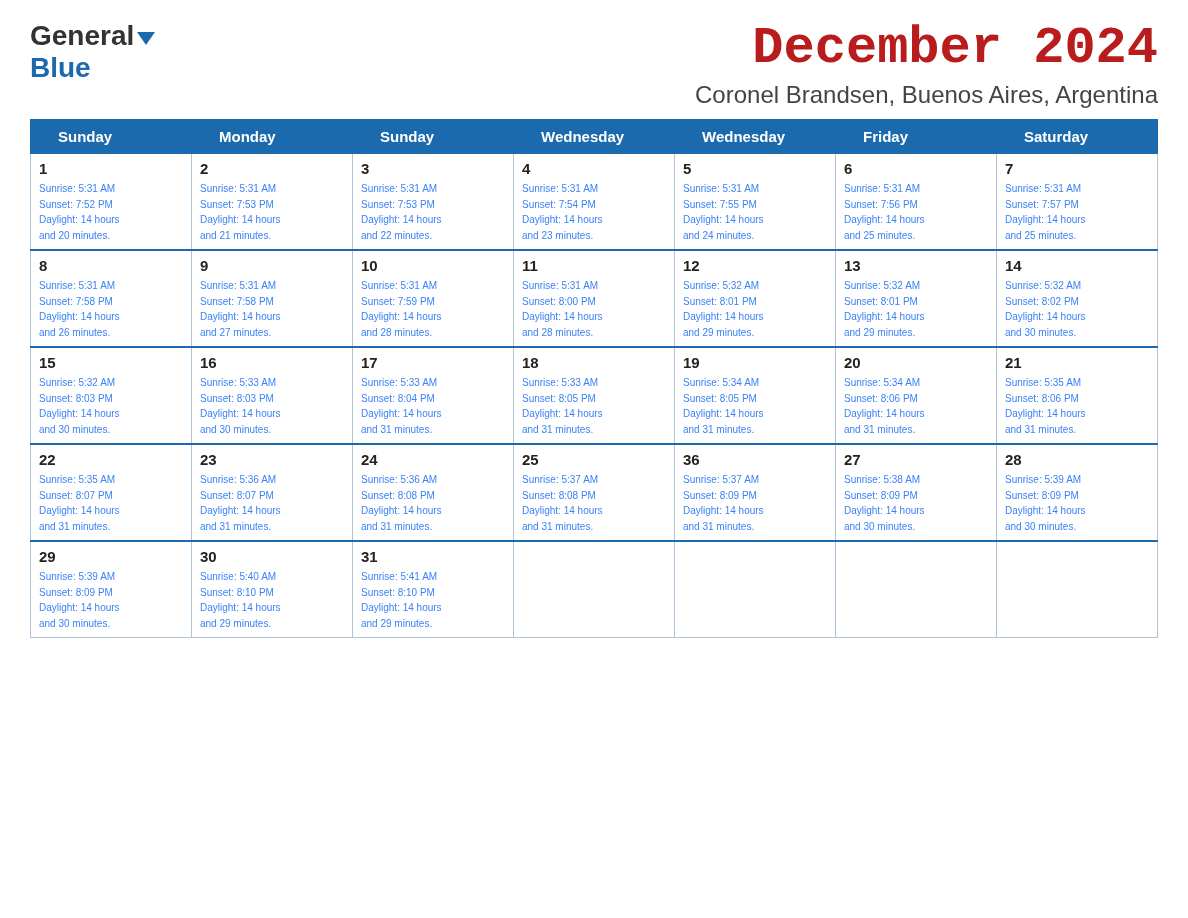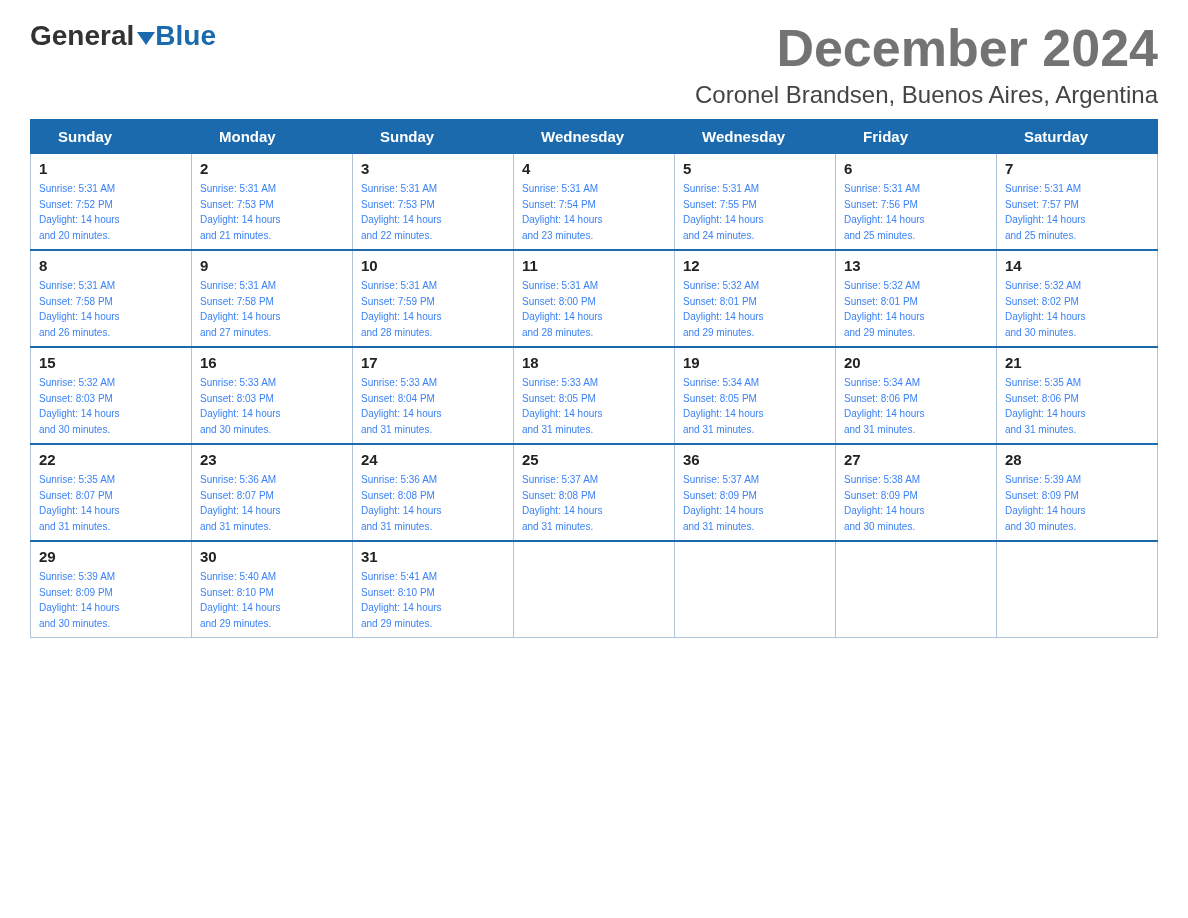--- a/index.html
+++ b/index.html
@@ -11,35 +11,36 @@
       min-height: 918px;
     }
     .header-area {
       display: flex;
       justify-content: space-between;
       align-items: flex-start;
       margin-bottom: 10px;
     }
     .logo-area {
       display: flex;
-      flex-direction: row;
+      flex-direction: column;
       align-items: flex-start;
     }
     .logo-line1 {
       display: flex;
       align-items: center;
     }
     .title-area {
       text-align: right;
     }
     .month-title {
       font-size: 52px;
       font-weight: bold;
-      color: #737373;
+      color: #b91c1c;
       line-height: 1.1;
+      font-family: Liberation Mono, monospace;
     }
     .location-title {
       font-size: 24px;
       color: #444;
       margin-top: 4px;
     }
     .calendar-table {
       width: 100%;
       border-collapse: collapse;
       margin-top: 8px;

